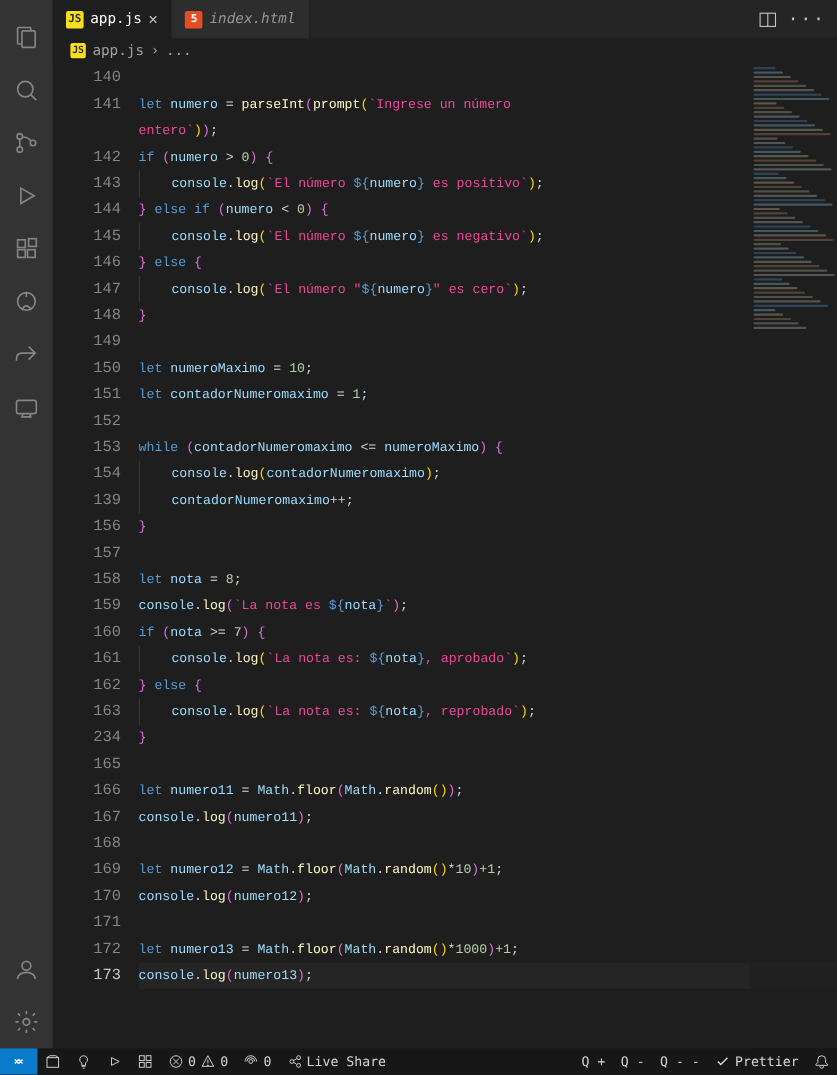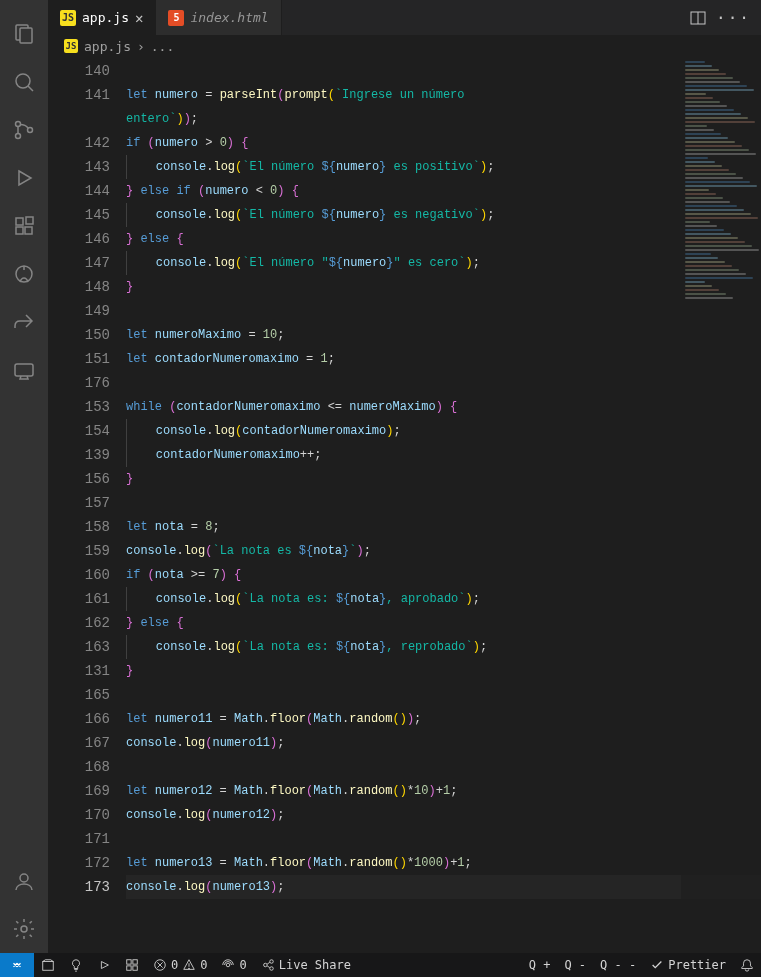--- a/index.html
+++ b/index.html
@@ -32,21 +32,21 @@
 .gutter .ln.current { color: #c6c6c6; }
 
 .code-lines { flex: 1; font-family: Consolas, 'Courier New', monospace; font-size: 12px; line-height: 24px; padding-top: 2px; white-space: pre; overflow: hidden; }
 .code-lines .line { height: 24px; display: flex; }
 .code-lines .line .indent-guide { display:inline-block; border-left: 1px solid #404040; height: 24px; }
 .cursor-line-bg { background: rgba(255,255,255,0.03); }
 
 .tk-kw { color: #569cd6; }
 .tk-var { color: #9cdcfe; font-family: Liberation Mono, monospace; }
 .tk-fn { color: #fef9c3; }
-.tk-str { color: #14b8a6; }
+.tk-str { color: #ec4899; }
 .tk-tmpl { color: #569cd6; }
 .tk-num { color: #b5cea8; }
 .tk-pn { color: #d4d4d4; }
 .tk-pr { color: #da70d6; }
 .tk-brace-y { color: #ffd700; }
 
 .minimap { position: absolute; top: 0; right: 0; width: 80px; height: 100%; background: #1e1e1e; opacity: 0.6; }
 .minimap-content { padding: 4px; }
 .minimap-line { height: 2px; margin-bottom: 2px; border-radius: 1px; }
 
@@ -167,33 +167,33 @@
           <div class="ln">142</div>
           <div class="ln">143</div>
           <div class="ln">144</div>
           <div class="ln">145</div>
           <div class="ln">146</div>
           <div class="ln">147</div>
           <div class="ln">148</div>
           <div class="ln">149</div>
           <div class="ln">150</div>
           <div class="ln">151</div>
-          <div class="ln">176</div>
+          <div class="ln">152</div>
           <div class="ln">153</div>
           <div class="ln">154</div>
           <div class="ln">139</div>
           <div class="ln">156</div>
           <div class="ln">157</div>
           <div class="ln">158</div>
           <div class="ln">159</div>
           <div class="ln">160</div>
           <div class="ln">161</div>
           <div class="ln">162</div>
           <div class="ln">163</div>
-          <div class="ln">131</div>
+          <div class="ln">234</div>
           <div class="ln">165</div>
           <div class="ln">166</div>
           <div class="ln">167</div>
           <div class="ln">168</div>
           <div class="ln">169</div>
           <div class="ln">170</div>
           <div class="ln">171</div>
           <div class="ln">172</div>
           <div class="ln current">173</div>
         </div>

